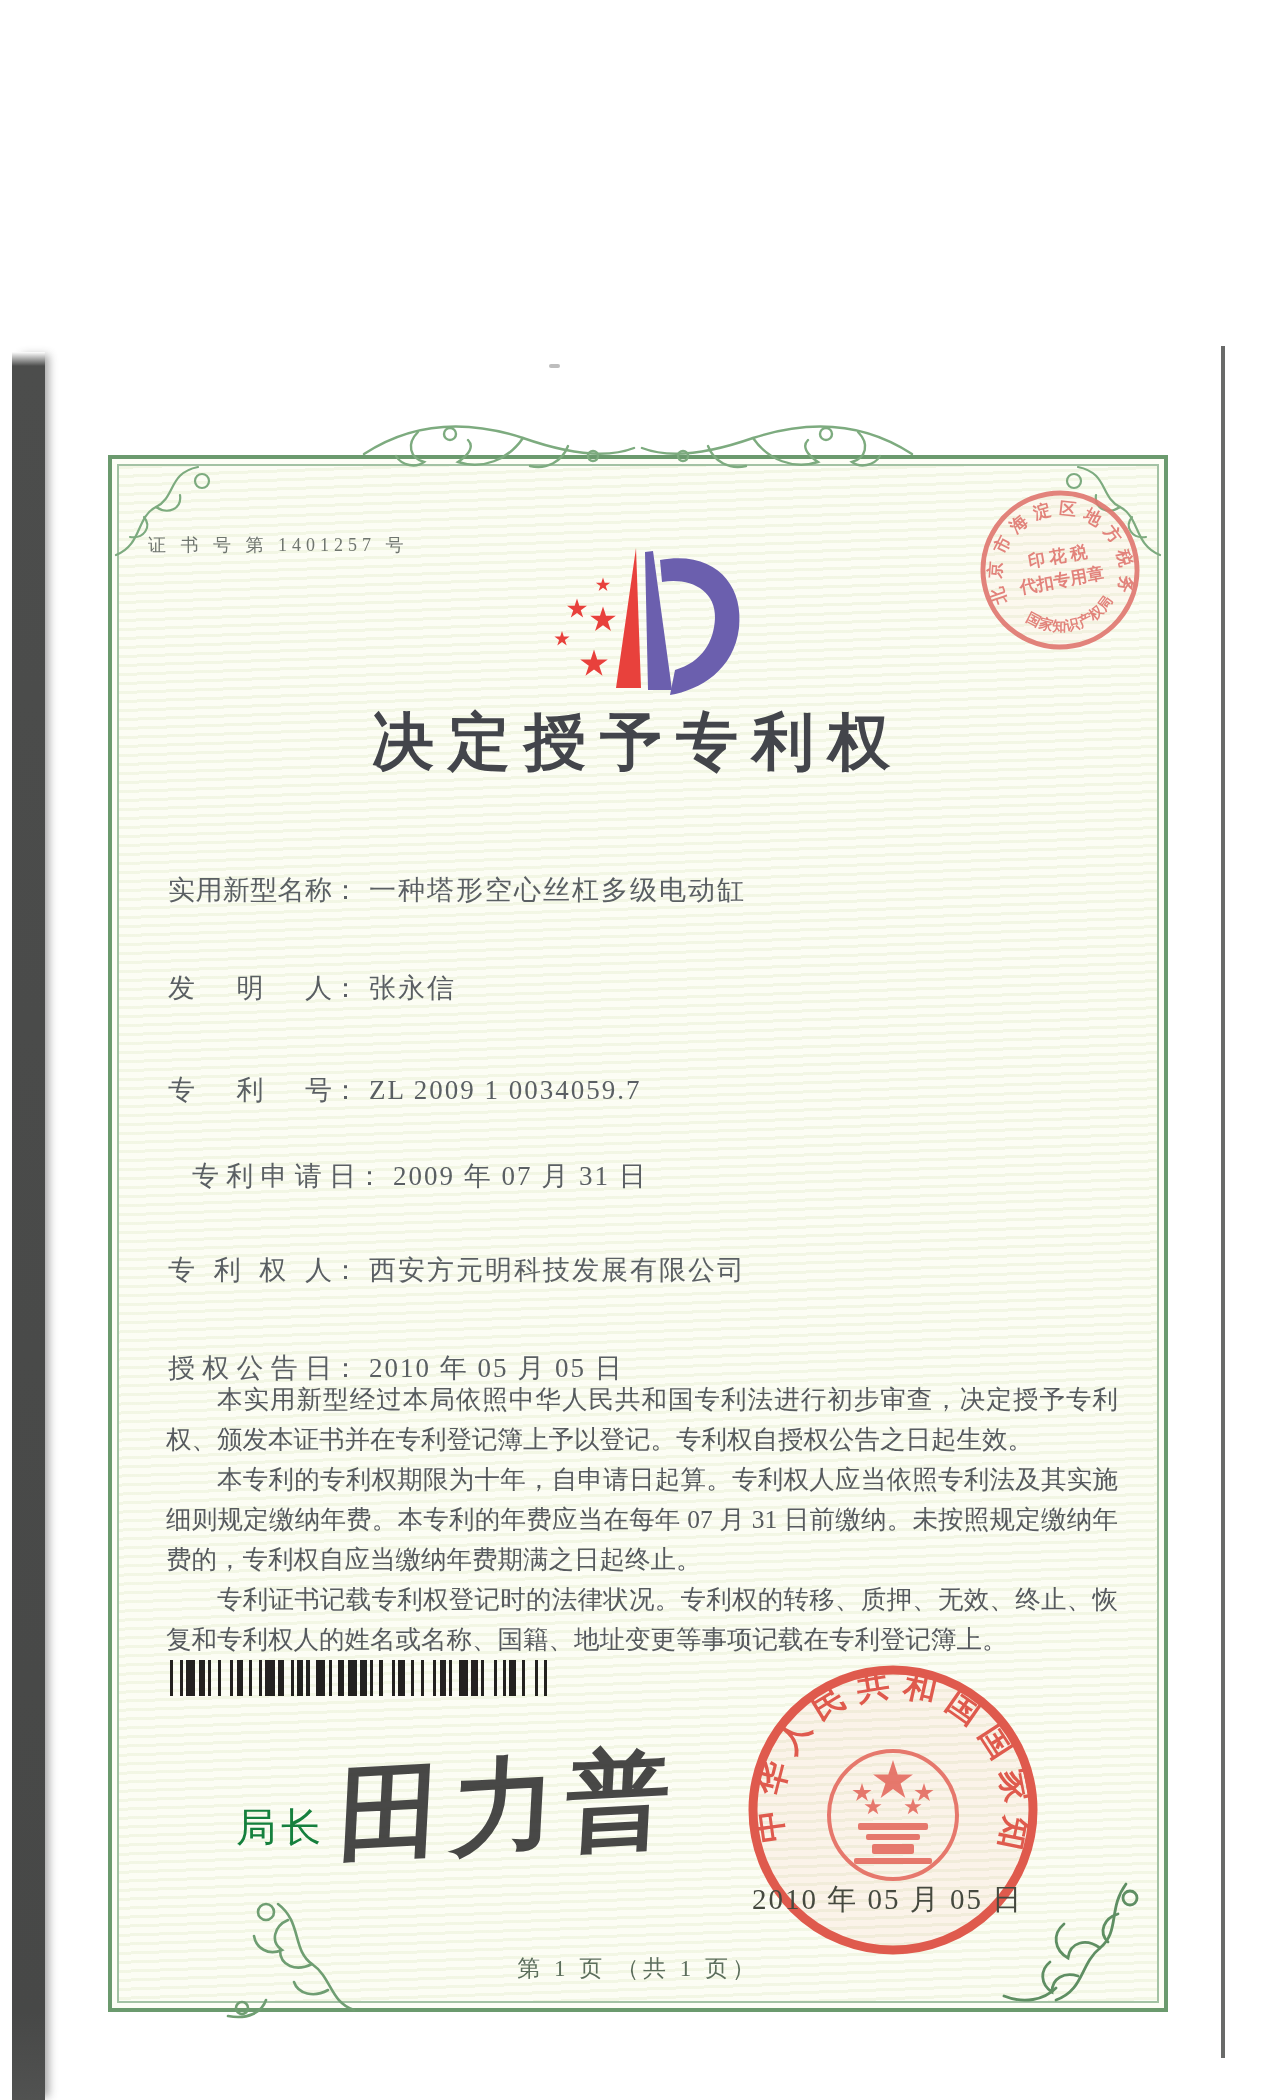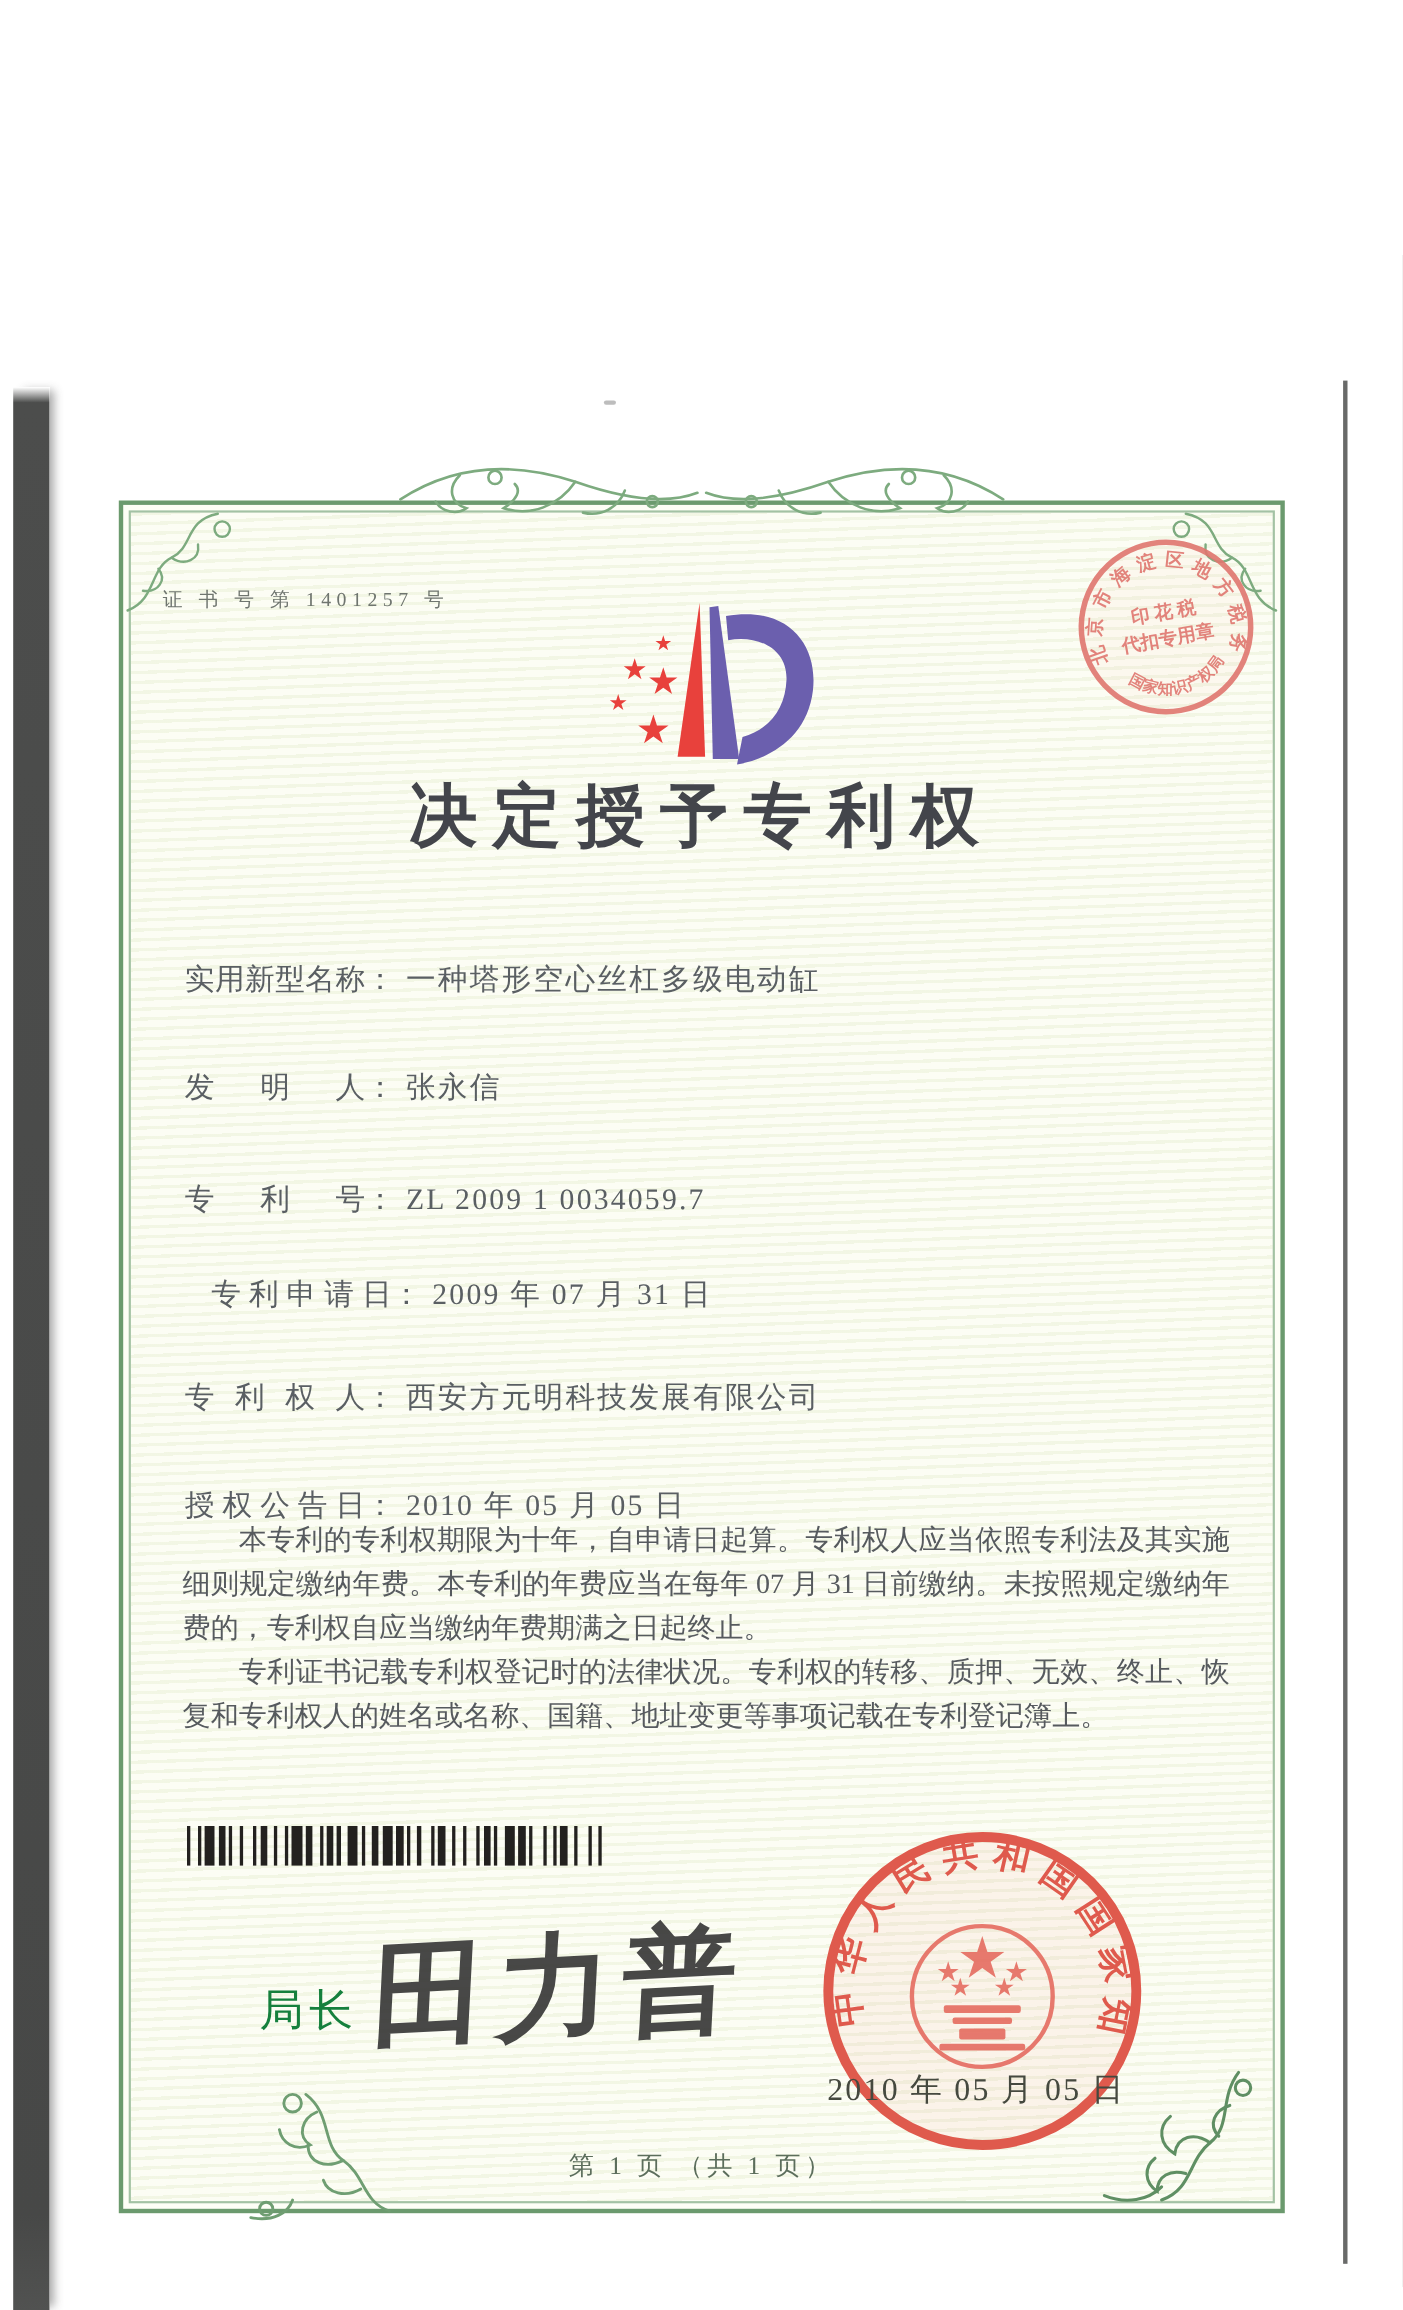--- a/index.html
+++ b/index.html
@@ -172,20 +172,21 @@
       <span class="f-label">专利申请日</span><span class="f-colon">：</span><span class="f-value">2009 年 07 月 31 日</span>
     </div>
     <div class="field" style="top:1252px;">
       <span class="f-label">专利权人</span><span class="f-colon">：</span><span class="f-value">西安方元明科技发展有限公司</span>
     </div>
     <div class="field" style="top:1350px;">
       <span class="f-label">授权公告日</span><span class="f-colon">：</span><span class="f-value">2010 年 05 月 05 日</span>
     </div>
 
     <div class="body-text">
+      <p>本实用新型经过本局依照中华人民共和国专利法进行初步审查，决定授予专利权、颁发本证书并在专利登记簿上予以登记。专利权自授权公告之日起生效。</p>
       <p>本专利的专利权期限为十年，自申请日起算。专利权人应当依照专利法及其实施细则规定缴纳年费。本专利的年费应当在每年 07 月 31 日前缴纳。未按照规定缴纳年费的，专利权自应当缴纳年费期满之日起终止。</p>
       <p>专利证书记载专利权登记时的法律状况。专利权的转移、质押、无效、终止、恢复和专利权人的姓名或名称、国籍、地址变更等事项记载在专利登记簿上。</p>
     </div>
 
     <div class="barcode">
         <div style="width: 0.840336%; background: rgb(35, 33, 31);"></div>
         <div style="width: 1.68067%; background: transparent;"></div>
         <div style="width: 0.840336%; background: rgb(35, 33, 31);"></div>
         <div style="width: 0.840336%; background: transparent;"></div>
         <div style="width: 2.52101%; background: rgb(35, 33, 31);"></div>

